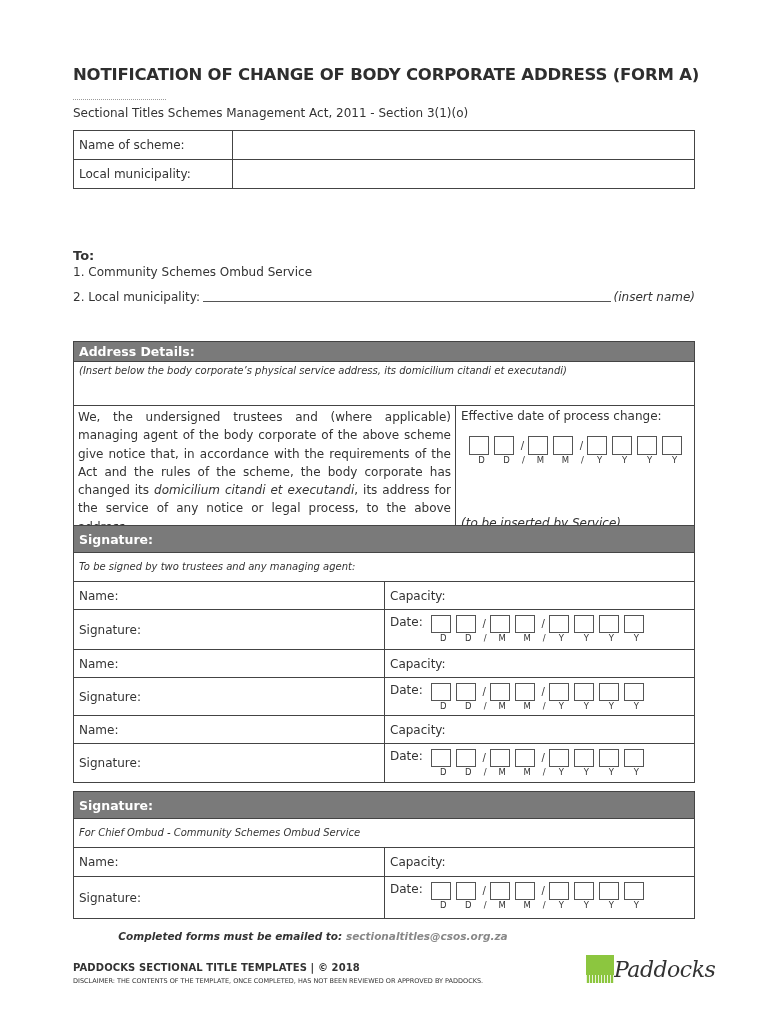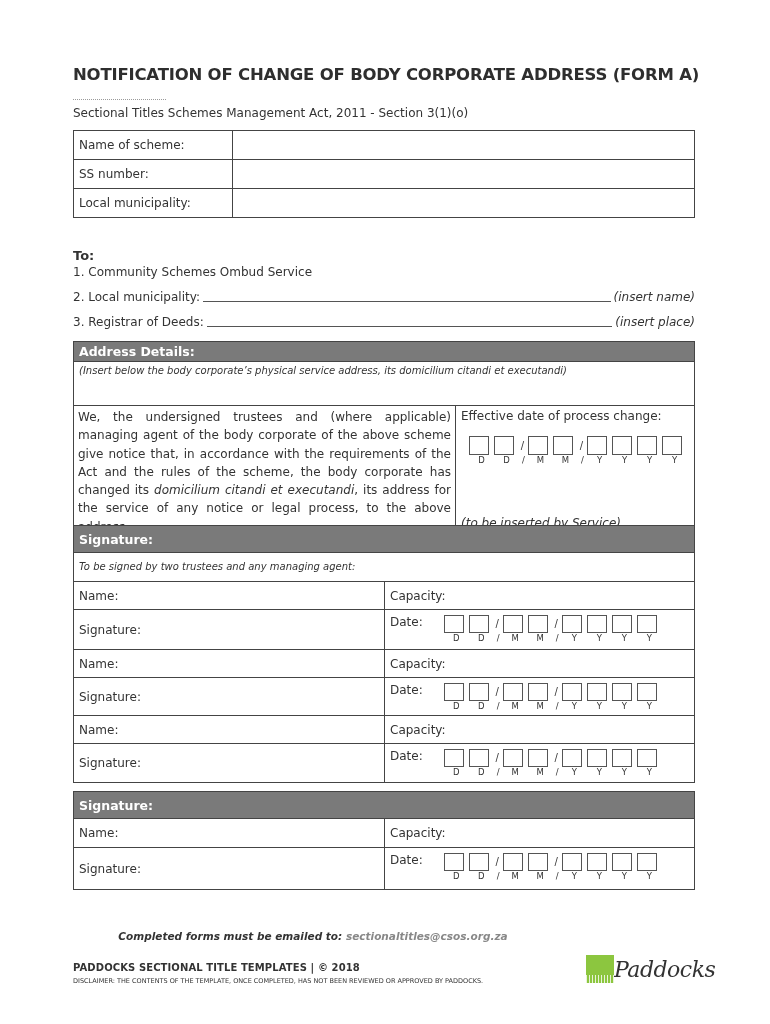--- a/index.html
+++ b/index.html
@@ -36,21 +36,21 @@
   .dbox { width: 20px; height: 19px; border: 1px solid #555; margin-right: 5px; }
   .dsep { font-size: 10px; width: 7px; margin-right: 2px; text-align: center; line-height: 19px; }
   .dlabels { display: flex; font-size: 8.5px; color: #333; }
   .dlabels span { width: 25px; text-align: center; }
   .dlabels span.s { width: 9px; }
 
   .sig-row { display: flex; border-bottom: 1.5px solid #444; }
   .sig-row .left { width: 311px; border-right: 1.5px solid #444; font-size: 12px; padding: 0 5px; display: flex; align-items: center; color: #333; }
   .sig-row .right { flex: 1; font-size: 12px; padding: 0 5px; display: flex; align-items: center; color: #333; }
   .sig-row .right.date { align-items: flex-start; padding-top: 4px; }
-  .date-label { margin-right: 21px; line-height: 16px; }
+  .date-label { margin-right: 8px; line-height: 16px; }
   .sdate { display: flex; flex-direction: column; }
   .sdate .dbox { width: 20px; height: 18px; margin-right: 5px; }
   .sdate .dlabels { margin-top: 0px; }
 
   .email-line { position: absolute; left: 0; width: 626px; top: 930px; text-align: center; font-size: 10.5px; font-style: italic; color: #333; font-weight: bold; }
   .email-line .addr { color: #888; }
 
   .footer1 { position: absolute; left: 73px; top: 962px; font-size: 10px; color: #333; letter-spacing: 0.1px; font-weight: bold; }
   .footer2 { position: absolute; left: 73px; top: 977px; font-size: 6.5px; color: #333; }
   .logo { position: absolute; left: 586px; top: 955px; display: flex; align-items: center; }
@@ -63,44 +63,35 @@
 
 <div class="title">NOTIFICATION OF CHANGE OF BODY CORPORATE ADDRESS (FORM A)</div>
 <div class="title-rule"></div>
 <div class="subtitle">Sectional Titles Schemes Management Act, 2011 - Section 3(1)(o)</div>
 
 <div class="box" style="top:130px;">
   <div class="row" style="height:29px;">
     <div class="cell lbl">Name of scheme:</div>
     <div class="cell val"></div>
   </div>
-  <div class="row" style="height:29px;">
-    <div class="cell lbl">SS number:</div>
-    <div class="cell val"></div>
-  </div>
   <div class="row" style="height:28px;">
     <div class="cell lbl">Local municipality:</div>
     <div class="cell val"></div>
   </div>
 </div>
 
 <div class="to-block">
   <div class="to-label">To:</div>
   <div class="to-line" style="margin-bottom:6px;">
     <span>1. Community Schemes Ombud Service</span>
   </div>
   <div class="to-line" style="margin-bottom:6px;">
     <span>2. Local municipality:</span>
     <span class="blank"></span>
     <span class="hint">(insert name)</span>
-  </div>
-  <div class="to-line">
-    <span>3. Registrar of Deeds:</span>
-    <span class="blank"></span>
-    <span class="hint">(insert place)</span>
   </div>
 </div>
 
 <div class="box" style="top:341px;">
   <div class="hdr">Address Details:</div>
   <div style="height:43px;">
     <div class="note">(Insert below the body corporate’s physical service address, its domicilium citandi et executandi)</div>
   </div>
   <div class="addr-split">
     <div class="addr-left"><span>We, the undersigned trustees and (where applicable) managing agent of the body corporate of the above scheme give notice that, in accordance with the requirements of the Act and the rules of the scheme, the body corporate has changed its </span><i>domicilium citandi et executandi</i><span>, its address for the service of any notice or legal process, to the above address.</span></div>
@@ -250,20 +241,23 @@
             <span>Y</span>
             <span>Y</span>
         </div>
       </div>
     </div>
   </div>
 </div>
 
 <div class="box" style="top:791px;">
   <div class="hdr tall">Signature:</div>
+  <div class="row" style="height:29px;">
+    <div class="note" style="padding-top:8px;">For Chief Ombud - Community Schemes Ombud Service</div>
+  </div>
   <div class="sig-row" style="height:29px;">
     <div class="left">Name:</div>
     <div class="right">Capacity:</div>
   </div>
   <div class="sig-row" style="height:41px; border-bottom:none;">
     <div class="left">Signature:</div>
     <div class="right date">
       <span class="date-label">Date:</span>
       <div class="sdate">
         <div class="dategrid">

